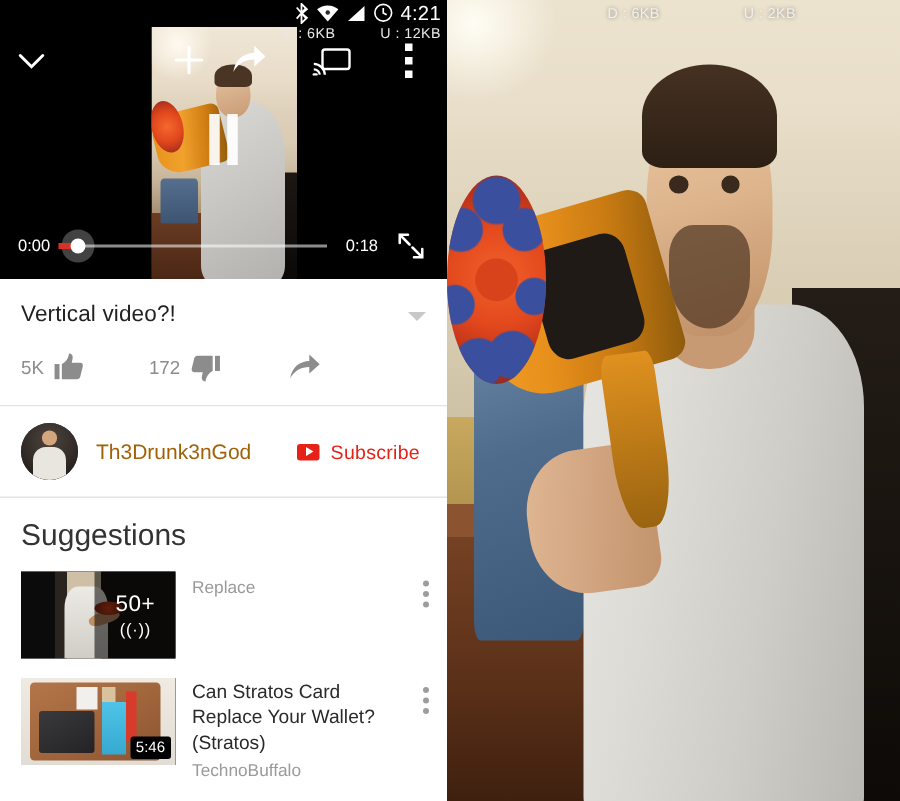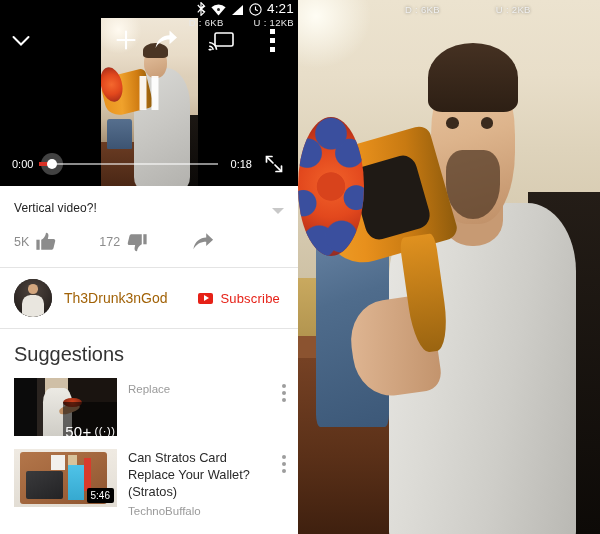--- a/index.html
+++ b/index.html
@@ -124,21 +124,21 @@
     position: absolute; left: 270px; top: 29px;
     width: 5px; height: 23px;
     display: flex; flex-direction: column; justify-content: space-between;
     pointer-events: auto;
   }
   .icon-kebab i { display: block; width: 5px; height: 5px; background: #fff; }
 
   
   .status-bar {
     position: absolute; right: 4px; top: 1px;
-    display: flex; align-items: flex-end; gap: 5px;
+    display: flex; align-items: center; gap: 5px;
     color: #fff; font-size: 12px;
   }
   .status-bar .clock { font-size: 13.5px; letter-spacing: .2px; }
   .sb-icon { display: block; }
   .data-rates {
     position: absolute; top: 17px; right: 4px;
     display: flex; gap: 30px;
     color: #e8e8e8; font-size: 9.5px; letter-spacing: .3px;
   }
 
@@ -183,21 +183,21 @@
     width: 20px; height: 20px; margin: 0 10px 0 12px;
   }
 
   
   .meta {
     position: relative;
     padding: 15px 14px 10px 14px;
     background: #fff;
   }
   .video-title {
-    font-size: 12px; color: #222; font-weight: 400;
+    font-size: 15px; color: #222; font-weight: 400;
     letter-spacing: .1px;
   }
   .expand-caret {
     position: absolute; right: 14px; top: 22px;
     width: 0; height: 0;
     border-left: 6px solid transparent;
     border-right: 6px solid transparent;
     border-top: 6px solid #c8c8c8;
   }
   .views {
@@ -284,22 +284,22 @@
   }
   .thumb-mix .t-gun {
     position: absolute; left: 48%; top: 34%; width: 18%; height: 16%;
     background: radial-gradient(circle, #d2421c, #7b2412);
     border-radius: 50%;
   }
   .mix-overlay {
     position: absolute; right: 0; top: 0;
     width: 52%; height: 100%;
     background: rgba(0,0,0,0.55);
-    display: flex; flex-direction: row;
-    align-items: center; justify-content: center; gap: 3px; margin-top: 24px;
+    display: flex; flex-direction: column;
+    align-items: center; justify-content: center; gap: 3px;
   }
   .mix-count { color: #fff; font-size: 15px; letter-spacing: .3px; }
   .mix-radio { color: #fff; font-size: 11px; letter-spacing: .5px; }
   
   .thumb-wallet .w-bg {
     position: absolute; inset: 0;
     background: linear-gradient(#efeae2, #e2ddd4);
   }
   .thumb-wallet .w-leather {
     position: absolute; left: 6%; top: 6%; width: 84%; height: 88%;

